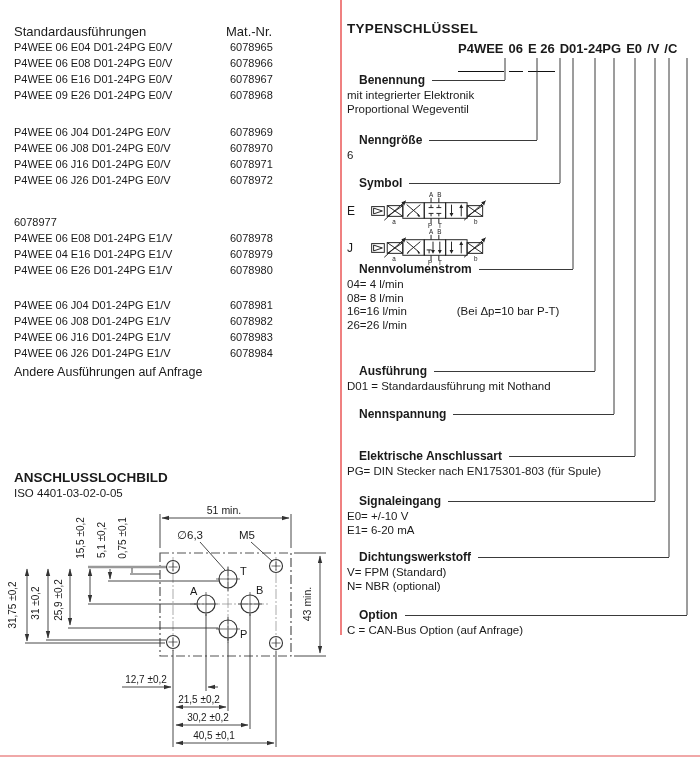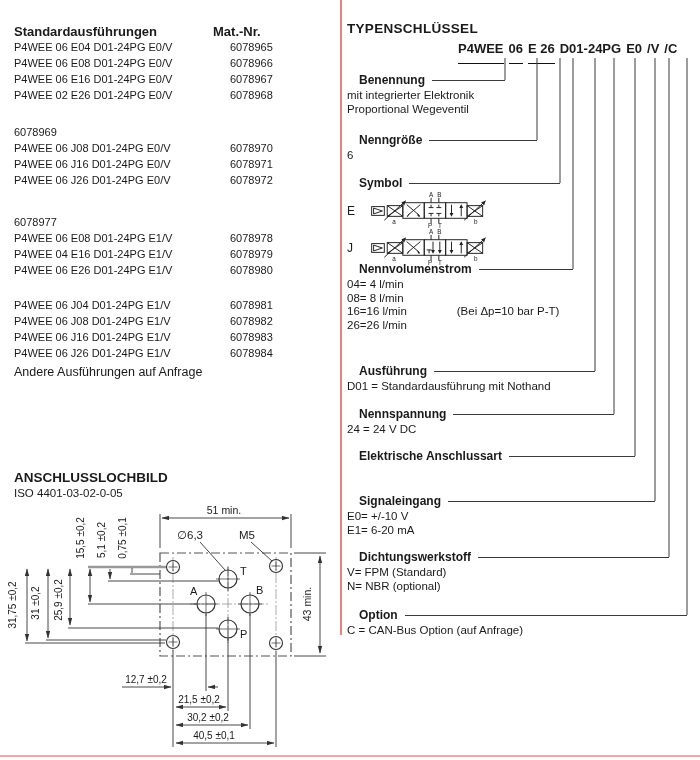--- a/index.html
+++ b/index.html
@@ -1,34 +1,34 @@
 <!DOCTYPE html>
 <html><head>
 <meta charset="utf-8">
 <style>
   html,body{margin:0;padding:0;}
   body{width:700px;height:760px;position:relative;background:#ffffff;
        font-family:"Liberation Sans","DejaVu Sans",sans-serif;color:#1a1a1a;
        -webkit-font-smoothing:antialiased;overflow:hidden;}
   .abs{position:absolute;}
   
-  #std-header{left:14px;top:24px;width:320px;height:16px;font-weight:bold;font-size:13px;}
-  #std-header .matnr{position:absolute;left:199px;top:0;}
+  #std-header{left:14px;top:24px;width:320px;height:16px;font-weight:normal;font-size:13px;}
+  #std-header .matnr{position:absolute;left:212px;top:0;}
   .std-group{left:14px;width:330px;}
   .std-row{height:16px;line-height:16px;font-size:11px;white-space:nowrap;display:flex;}
   .std-row .code{display:inline-block;width:216px;}
   #std-note{left:14px;top:364px;font-size:12.5px;height:16px;line-height:16px;}
   
   #divider{left:340px;top:0;width:2px;height:635px;}
   #bottom-rule{left:0;top:755px;width:700px;height:2px;}
   
   #right-panel{left:347px;top:0;width:353px;height:760px;}
   #tk-title{left:0;top:21px;font-weight:bold;font-size:13.5px;letter-spacing:.3px;}
   #tk-code{left:111px;top:41px;font-weight:bold;font-size:13px;white-space:nowrap;}
-  #tk-code .seg{margin-right:5px;padding-bottom:7px;}
+  #tk-code .seg{margin-right:5px;padding-bottom:15px;}
   #tk-code .seg.u{border-bottom:1.5px solid #111;}
   .feature{position:absolute;left:0;}
   .feat-head{display:flex;align-items:center;height:18px;padding-left:12px;}
   .feat-label{font-weight:bold;font-size:12px;white-space:nowrap;}
   .leader{flex:1;border-top:1px solid #3a3a3a;margin-left:7px;height:0;}
   .feat-lines{font-size:11.5px;line-height:13.5px;white-space:nowrap;}
   .note-inline{margin-left:30px;padding-left:20px;}
   .sym-row{display:flex;align-items:center;height:37px;font-size:12px;}
   .sym-key{width:20px;font-size:12px;}
   #leader-svg{left:0;top:0;pointer-events:none;}
@@ -53,27 +53,28 @@
     </div>
   <div class="std-row">
       <span class="code">P4WEE 06 E08 D01-24PG E0/V</span>
       <span>6078966</span>
     </div>
   <div class="std-row">
       <span class="code">P4WEE 06 E16 D01-24PG E0/V</span>
       <span>6078967</span>
     </div>
   <div class="std-row">
-      <span class="code">P4WEE 02 E26 D01-24PG E0/V</span>
+      <span class="code">P4WEE 09 E26 D01-24PG E0/V</span>
       <span>6078968</span>
     </div>
 </div>
 
 <div class="abs std-group" style="top:124px">
   <div class="std-row">
+      <span class="code">P4WEE 06 J04 D01-24PG E0/V</span>
       <span>6078969</span>
     </div>
   <div class="std-row">
       <span class="code">P4WEE 06 J08 D01-24PG E0/V</span>
       <span>6078970</span>
     </div>
   <div class="std-row">
       <span class="code">P4WEE 06 J16 D01-24PG E0/V</span>
       <span>6078971</span>
     </div>
@@ -275,29 +276,29 @@
     <div class="feat-lines" style="width:330px">
         <div>D01 = Standardausführung mit Nothand</div>
       </div>
   </div>
 
   <div class="feature" style="top:405px;width:267px">
     <div class="feat-head">
         <span class="feat-label">Nennspannung</span>
         <span class="leader"></span>
       </div>
-    <div class="feat-lines">
-        <div>24 = 24 V DC</div>
-      </div>
   </div>
 
   <div class="feature" style="top:447px;width:288px">
     <div class="feat-head">
         <span class="feat-label">Elektrische Anschlussart</span>
         <span class="leader"></span>
+      </div>
+    <div class="feat-lines" style="width:330px">
+        <div>PG= DIN Stecker nach EN175301-803 (für Spule)</div>
       </div>
   </div>
 
   <div class="feature" style="top:492px;width:308px">
     <div class="feat-head">
         <span class="feat-label">Signaleingang</span>
         <span class="leader"></span>
       </div>
     <div class="feat-lines">
       <div>E0= +/-10 V</div>

